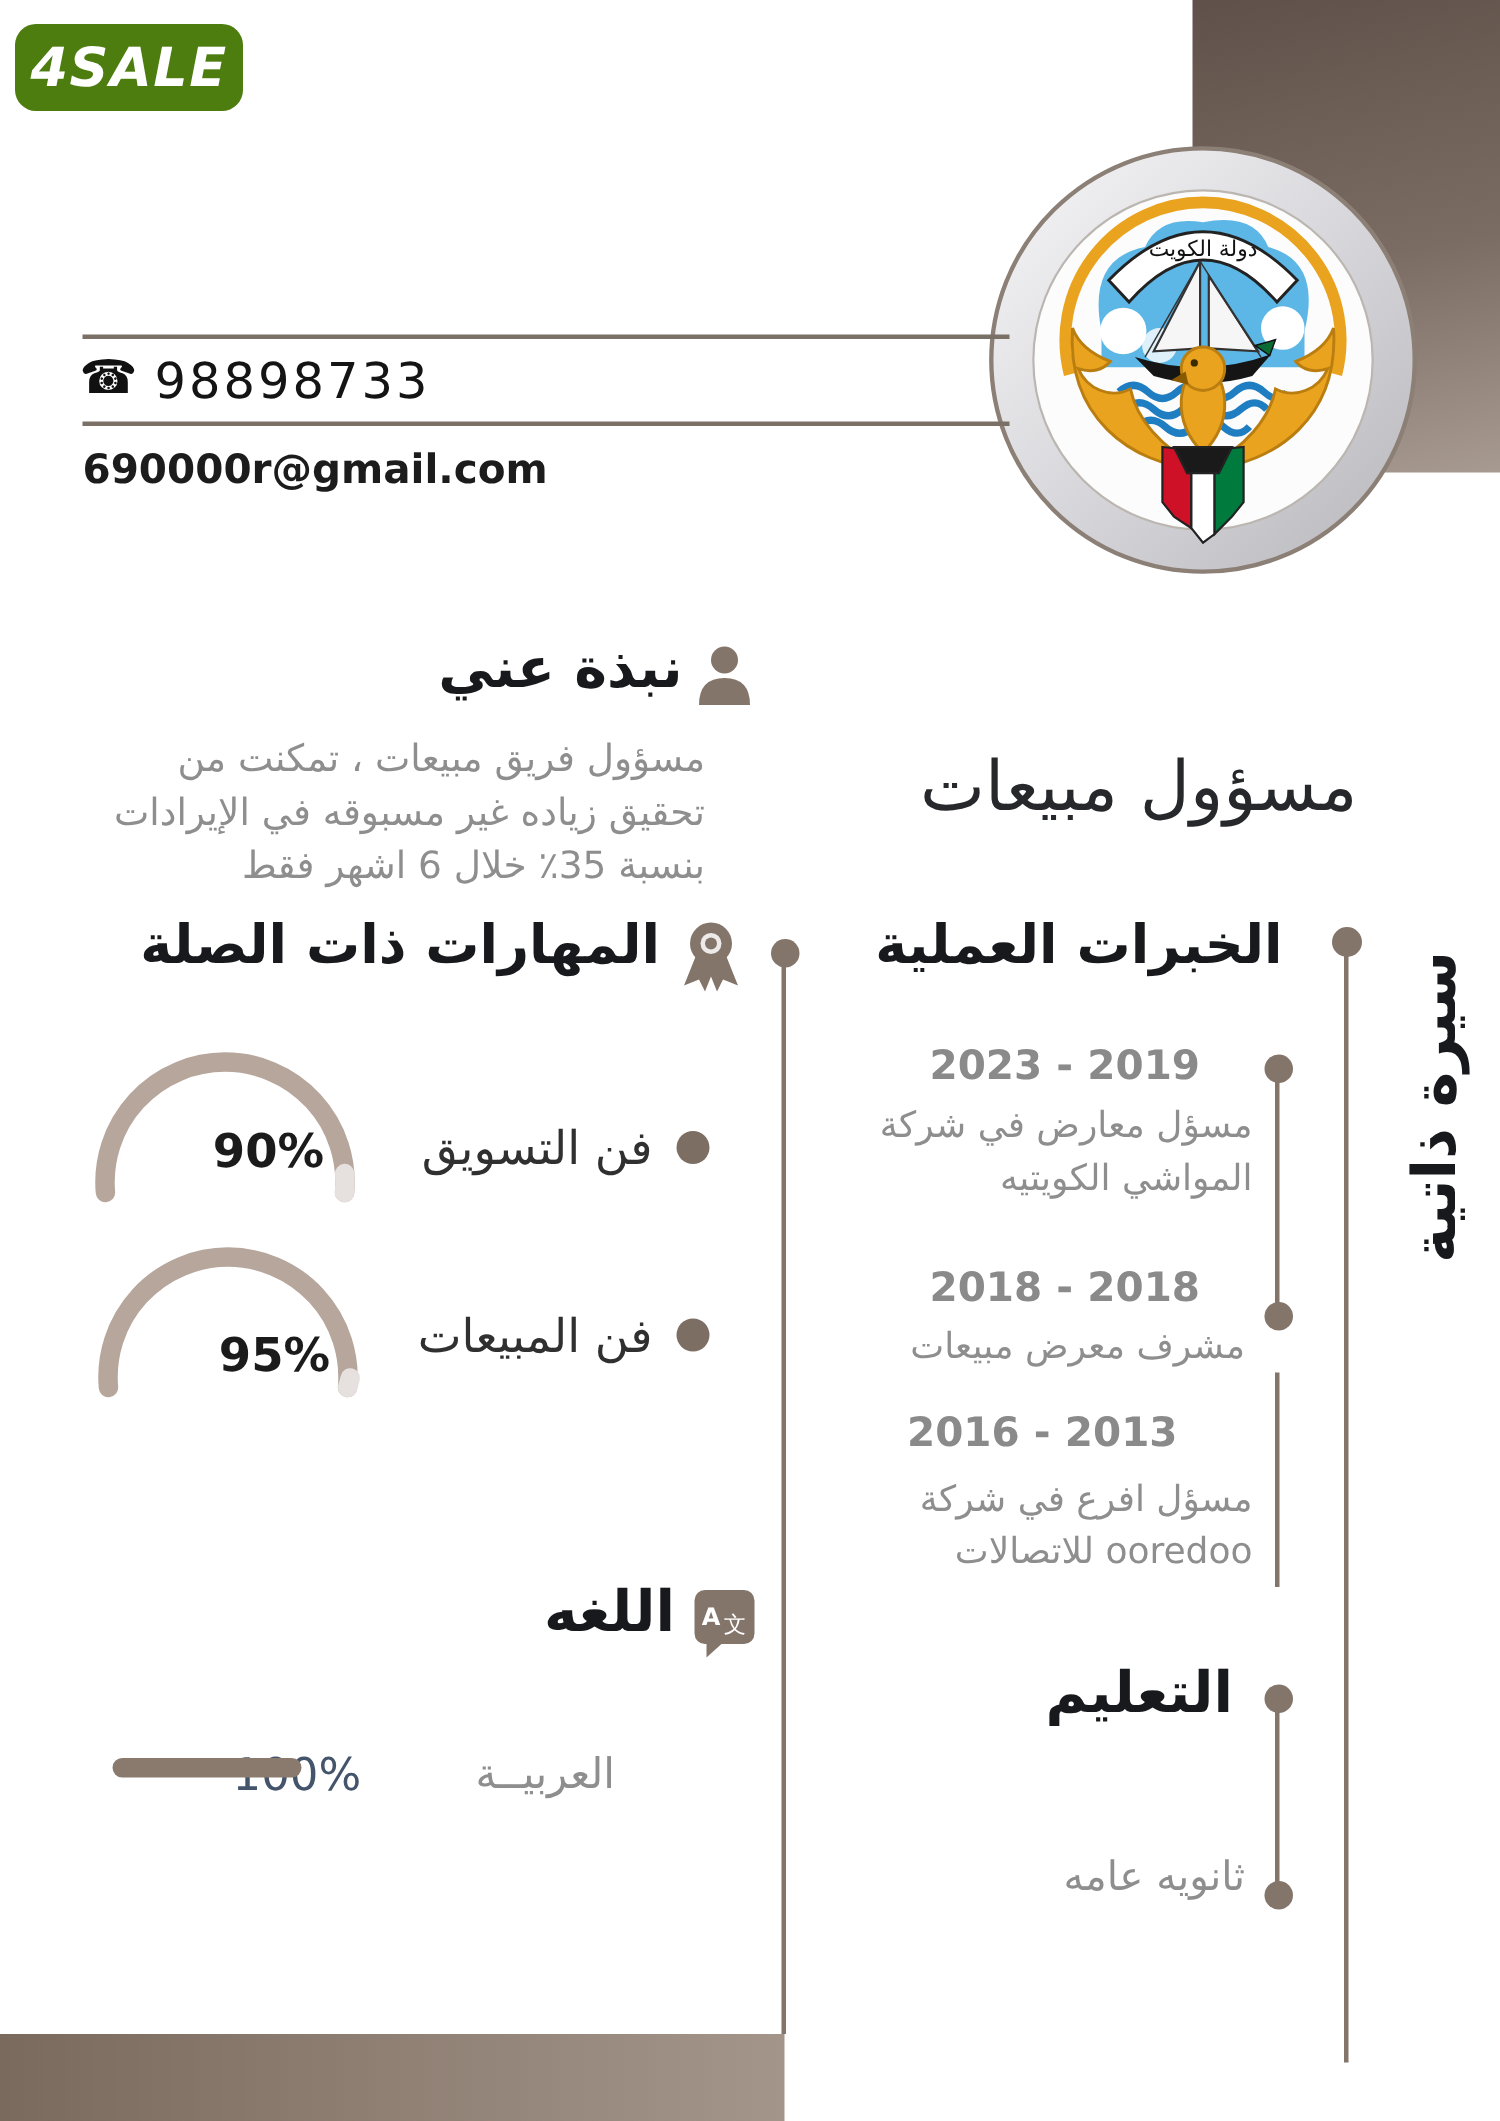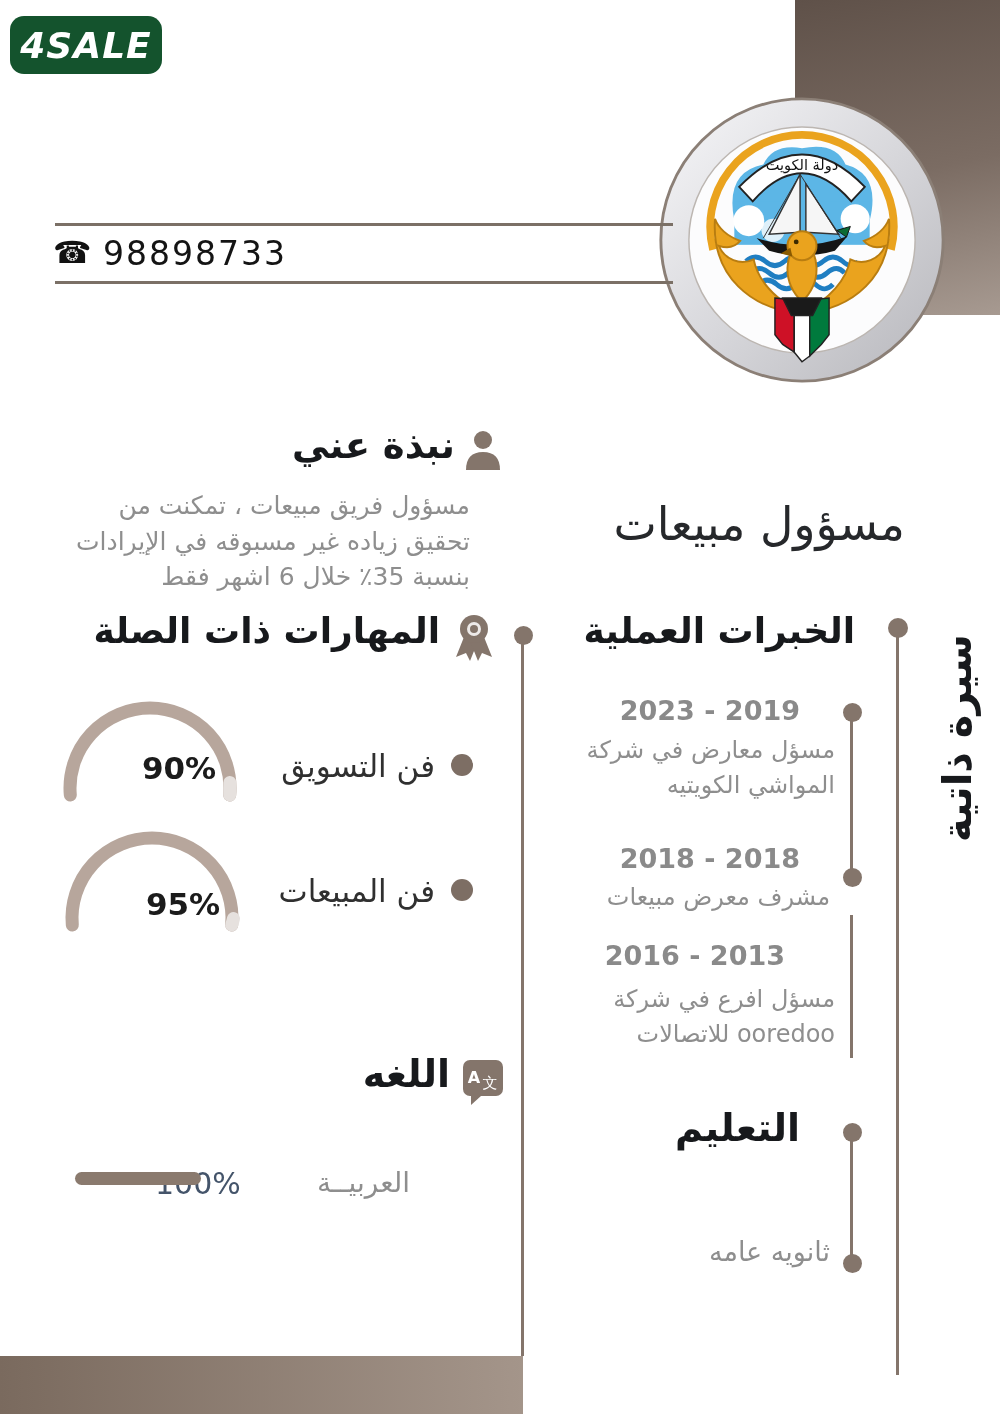--- a/index.html
+++ b/index.html
@@ -1,21 +1,21 @@
 <!DOCTYPE html>
 <html><head>
 <meta charset="utf-8">
 <style>
   html,body{margin:0;padding:0;background:#e9e9e9;}
   .page{position:relative;width:1000px;height:1414px;margin:0 auto;background:#ffffff;overflow:hidden;
         font-family:"DejaVu Sans", sans-serif;}
   .abs{position:absolute;}
   .rtl{direction:rtl;text-align:right;}
   
-  .logo{left:10px;top:16px;width:152px;height:58px;border-radius:14px;background:#14532d;
+  .logo{left:10px;top:16px;width:152px;height:58px;border-radius:14px;background:#4d7c0f;
         display:flex;align-items:center;justify-content:center;color:#fff;font-weight:bold;
         font-style:italic;font-size:36px;letter-spacing:1px;}
   
   .topbar{left:795px;top:0;width:205px;height:315px;
           background:linear-gradient(168deg,#5f5149 0%,#7b6c63 55%,#a79a91 100%);}
   
   .hline{height:3px;background:#7b7066;}
   .phone-num{left:103px;top:234px;font-size:33px;color:#141414;letter-spacing:2px;}
   .phone-ic{left:53px;top:234px;font-size:31px;color:#111;}
   .email{left:55px;top:298px;font-size:27px;font-weight:bold;color:#1c1c1c;}
@@ -101,20 +101,21 @@
       <polygon points="142,212 158,212 158,270 150,276 142,266" fill="#ffffff"></polygon>
       <polygon points="158,212 178,210 178,248 170,258 158,270" fill="#007a3d"></polygon>
       <polygon points="130,210 170,210 161,228 139,228" fill="#1a1a1a"></polygon>
     </g>
   </svg>
 
   <div class="abs hline" style="left:55px;top:223px;width:618px;"></div>
   <div class="abs phone-ic">☎</div>
   <div class="abs phone-num">98898733</div>
   <div class="abs hline" style="left:55px;top:281px;width:618px;"></div>
+  <div class="abs email">690000r@gmail.com</div>
 
   <div class="abs rtl jobtitle">مسؤول مبيعات</div>
 
   <svg class="abs" style="left:463px;top:428px;" width="40" height="46" viewBox="0 0 40 46">
     <circle cx="20" cy="12" r="9" fill="#84756b"></circle>
     <path d="M3 42 Q3 24 20 24 Q37 24 37 42 Z" fill="#84756b"></path>
   </svg>
   <div class="abs rtl h-ar" style="right:545px;top:424px;font-size:37px;">نبذة عني</div>
   <div class="abs rtl graytxt" style="right:530px;top:488px;width:410px;font-size:25px;line-height:1.42;">مسؤول فريق مبيعات ، تمكنت من تحقيق زياده غير مسبوقه في الإيرادات بنسبة 35٪ خلال 6 اشهر فقط</div>
 
@@ -161,21 +162,21 @@
 
   <div class="abs rtl dates" style="right:200px;top:695px;">2019 - 2023</div>
   <div class="abs rtl desc" style="right:165px;top:733px;width:250px;">مسؤل معارض في شركة المواشي الكويتيه</div>
 
   <div class="abs rtl dates" style="right:200px;top:843px;">2018 - 2018</div>
   <div class="abs rtl desc" style="right:170px;top:880px;width:270px;">مشرف معرض مبيعات</div>
 
   <div class="abs rtl dates" style="right:215px;top:940px;">2013 - 2016</div>
   <div class="abs rtl desc" style="right:165px;top:982px;width:250px;">مسؤل افرع في شركة ooredoo للاتصالات</div>
 
-  <div class="abs rtl h-ar" style="right:200px;top:1106px;font-size:38px;">التعليم</div>
+  <div class="abs rtl h-ar" style="right:178px;top:1106px;font-size:38px;">التعليم</div>
   <div class="abs dot" style="left:843px;top:1123px;width:19px;height:19px;"></div>
   <div class="abs vline" style="left:850px;top:1132px;height:131px;"></div>
   <div class="abs dot" style="left:843px;top:1254px;width:19px;height:19px;"></div>
   <div class="abs rtl graytxt" style="right:170px;top:1236px;font-size:27px;">ثانويه عامه</div>
 
   <svg class="abs" style="left:461px;top:1058px;" width="44" height="48" viewBox="0 0 44 48">
     <rect x="2" y="2" width="40" height="36" rx="7" fill="#84756b"></rect>
     <polygon points="10,38 20,38 10,47" fill="#84756b"></polygon>
     <text x="13" y="25" font-size="16" font-weight="bold" fill="#fff" text-anchor="middle">A</text>
     <text x="29" y="30" font-size="15" fill="#fff" text-anchor="middle">文</text>

